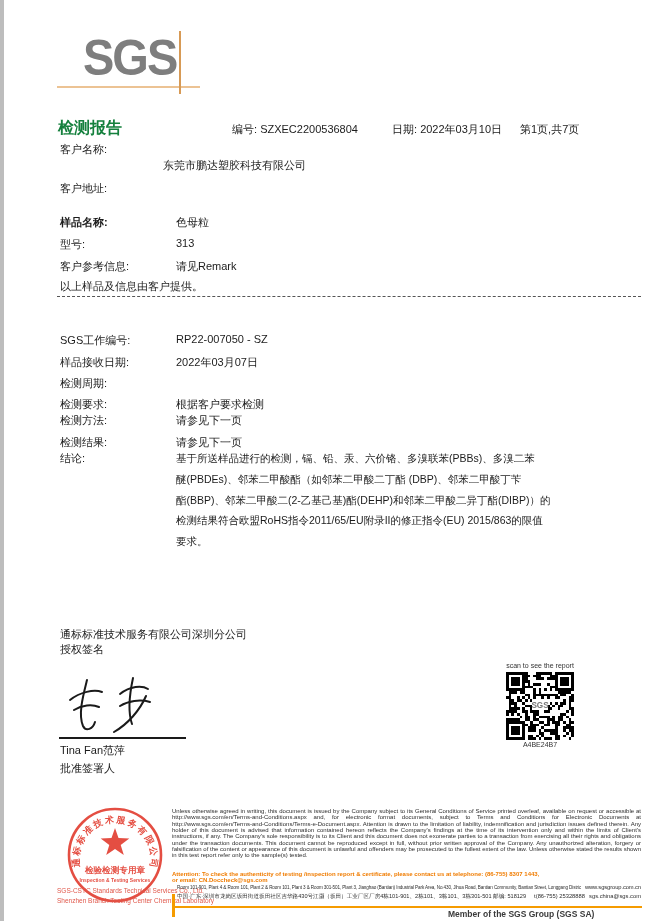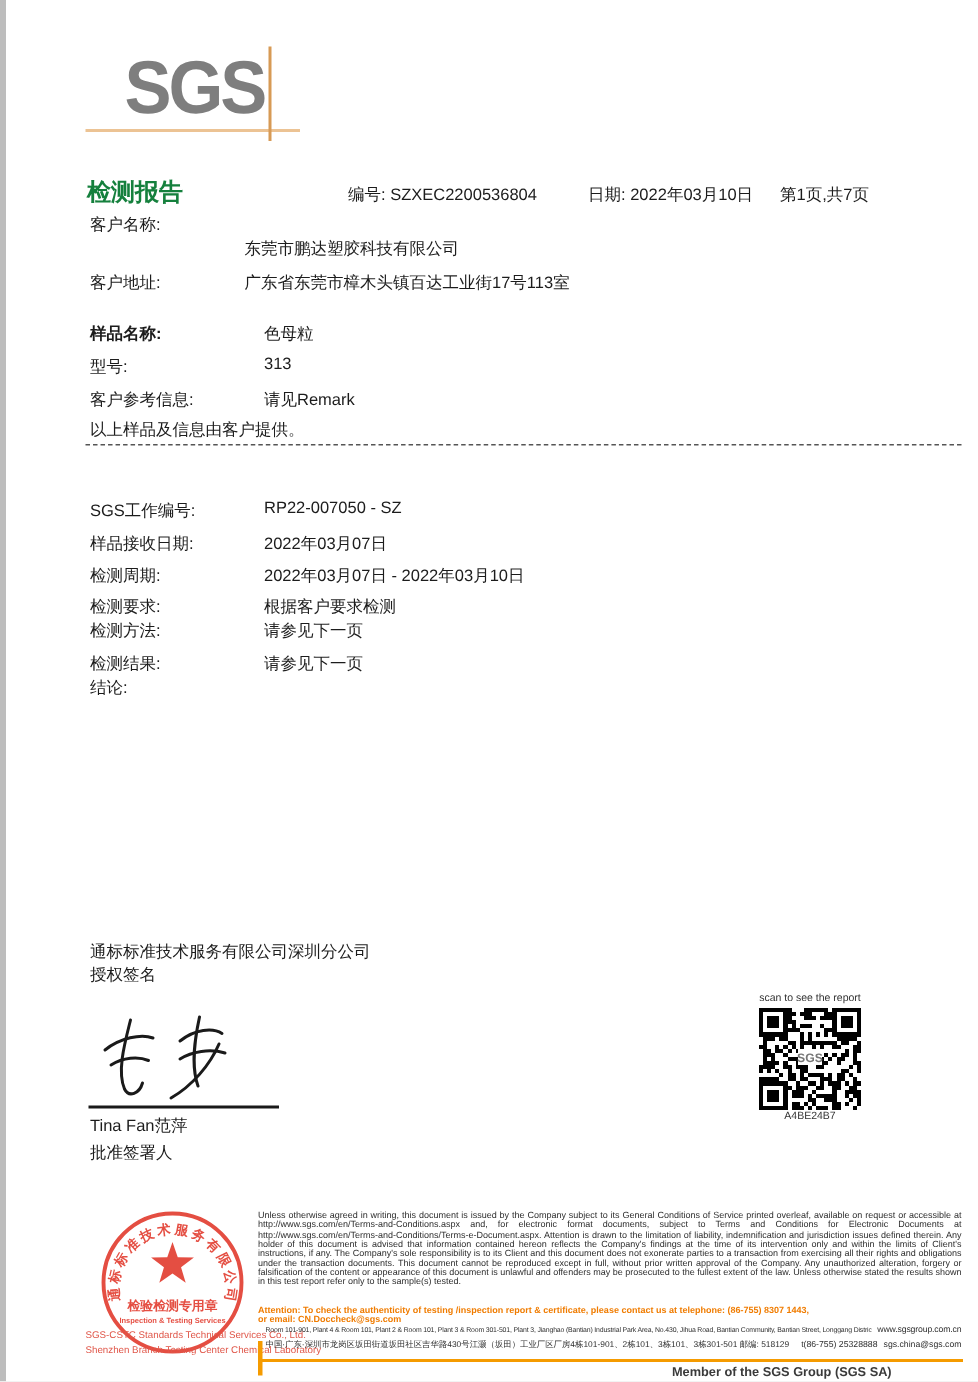--- a/index.html
+++ b/index.html
@@ -60,43 +60,46 @@
   </div>
   <div class="abs t11 nowrap" style="left:392px;top:122px;text-align:right;">
     <span>日期:</span>
     <span>2022年03月10日</span>
   </div>
   <div class="abs t11 nowrap" style="left:520px;top:122px;">第1页,共7页</div>
 
   <div class="abs t11 lblcol" style="top:142px;">客户名称:</div>
   <div class="abs t11 val1" style="top:158px;">东莞市鹏达塑胶科技有限公司</div>
   <div class="abs t11 lblcol" style="top:181px;">客户地址:</div>
-  <div class="abs t11 val1" style="top:181px;">广东省东莞市樟木头镇百达工业街17号113室</div>
   <div class="abs t11 lblcol" style="top:215px;font-weight:bold;">样品名称:</div>
   <div class="abs t11 val2" style="top:215px;">色母粒</div>
   <div class="abs t11 lblcol" style="top:237px;">型号:</div>
   <div class="abs t11 val2" style="top:237px;">313</div>
   <div class="abs t11 lblcol" style="top:259px;">客户参考信息:</div>
   <div class="abs t11 val2" style="top:259px;">请见Remark</div>
   <div class="abs t11 lblcol" style="top:279px;">以上样品及信息由客户提供。</div>
   <div class="abs dashed-sep"></div>
 
   <div class="abs t11 lblcol" style="top:333px;">SGS工作编号:</div>
   <div class="abs t11 val2" style="top:333px;">RP22-007050 - SZ</div>
   <div class="abs t11 lblcol" style="top:355px;">样品接收日期:</div>
   <div class="abs t11 val2" style="top:355px;">2022年03月07日</div>
   <div class="abs t11 lblcol" style="top:376px;">检测周期:</div>
-  <div class="abs t11 val2" style="top:376px;">2022年03月07日 - 2022年03月10日</div>
   <div class="abs t11 lblcol" style="top:397px;">检测要求:</div>
   <div class="abs t11 val2" style="top:397px;">根据客户要求检测</div>
   <div class="abs t11 lblcol" style="top:413px;">检测方法:</div>
   <div class="abs t11 val2" style="top:413px;">请参见下一页</div>
   <div class="abs t11 lblcol" style="top:435px;">检测结果:</div>
   <div class="abs t11 val2" style="top:435px;">请参见下一页</div>
   <div class="abs t11 lblcol" style="top:451px;">结论:</div>
+  <div class="abs conclusion-text preline">基于所送样品进行的检测，镉、铅、汞、六价铬、多溴联苯(PBBs)、多溴二苯
+醚(PBDEs)、邻苯二甲酸酯（如邻苯二甲酸二丁酯 (DBP)、邻苯二甲酸丁苄
+酯(BBP)、邻苯二甲酸二(2-乙基己基)酯(DEHP)和邻苯二甲酸二异丁酯(DIBP)）的
+检测结果符合欧盟RoHS指令2011/65/EU附录II的修正指令(EU) 2015/863的限值
+要求。</div>
 
   <div class="abs t11" style="left:60px;top:627px;">通标标准技术服务有限公司深圳分公司</div>
   <div class="abs t11" style="left:60px;top:642px;">授权签名</div>
   <svg class="abs" style="left:62px;top:674px;" width="130" height="64" viewBox="0 0 130 64">
     <g fill="none" stroke="#1a1a1a" stroke-width="2" stroke-linecap="round">
       <path d="M8 26 C18 18, 32 15, 40 18"></path>
       <path d="M25 6 C21 22, 16 40, 21 52 C24 58, 31 55, 33 48"></path>
       <path d="M12 36 C20 31, 30 30, 37 33"></path>
       <path d="M58 20 C68 12, 80 11, 86 15"></path>
       <path d="M71 4 C68 18, 65 36, 70 50"></path>

